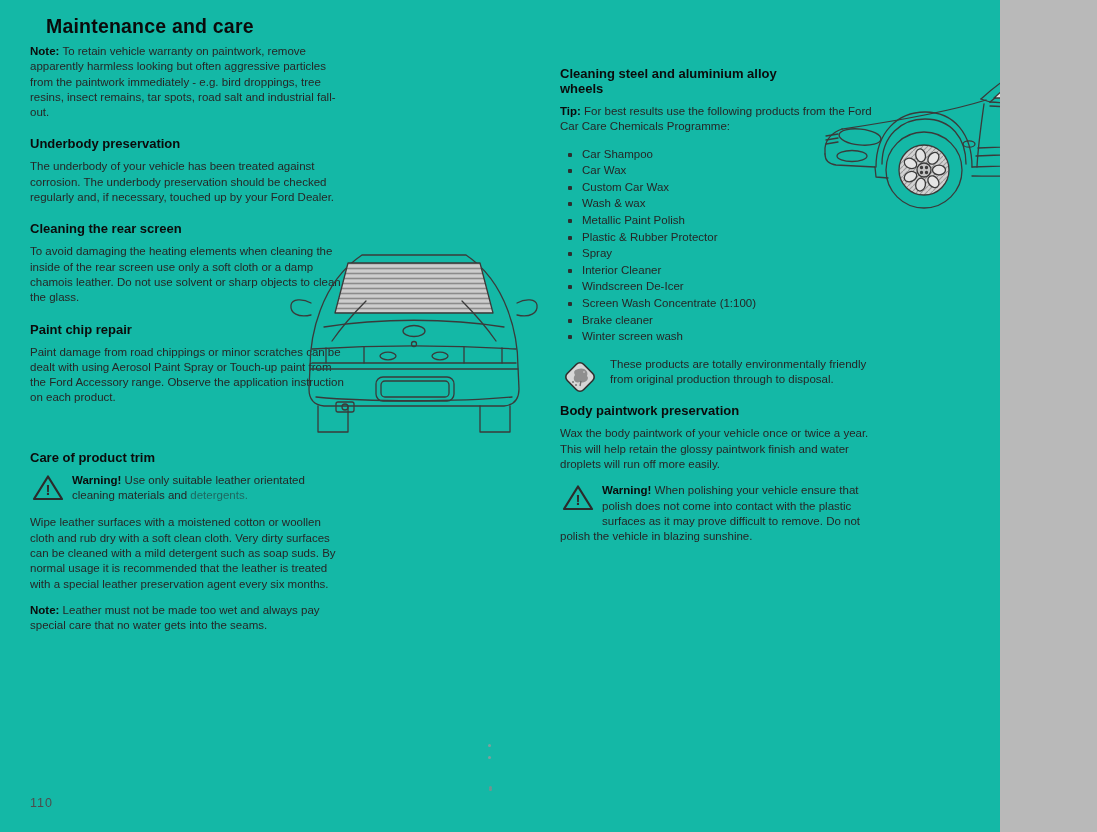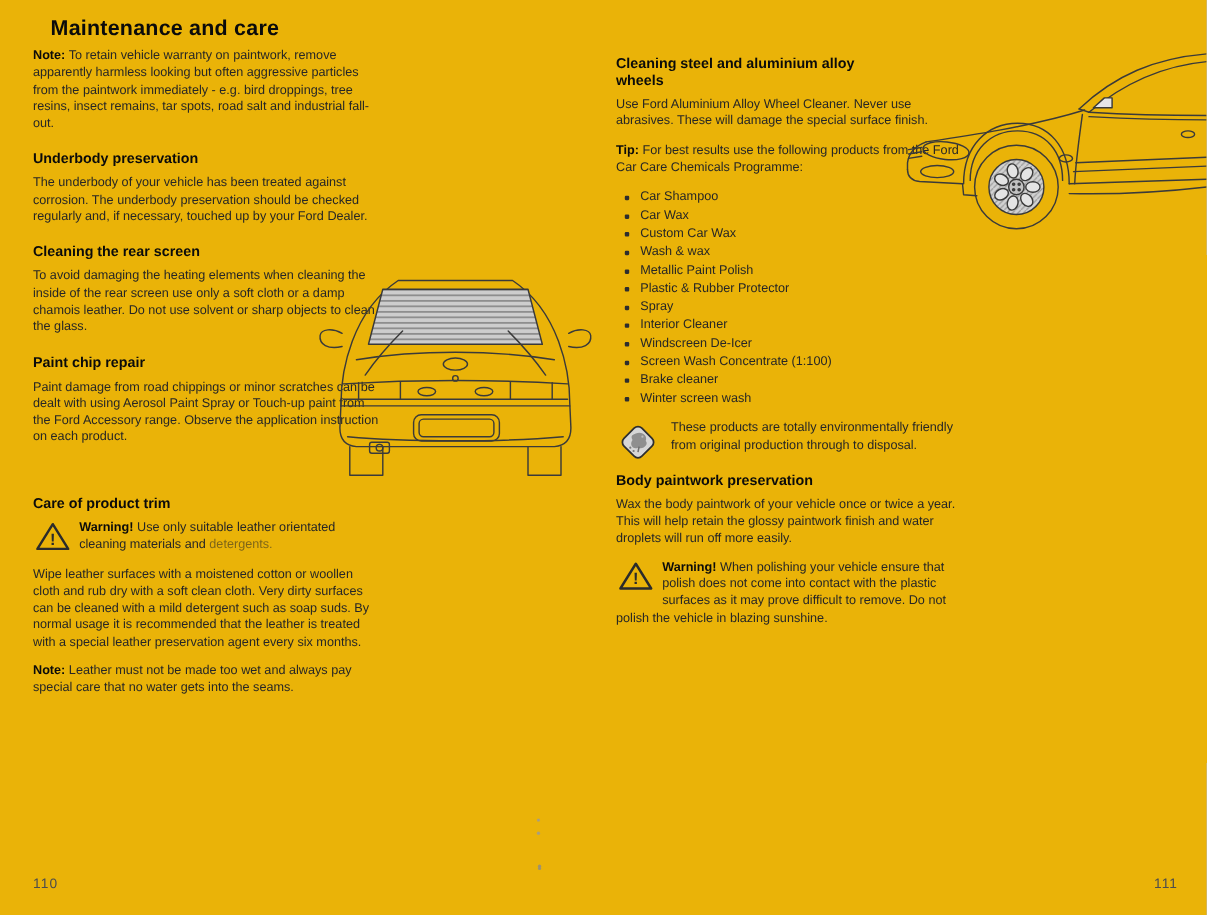--- a/index.html
+++ b/index.html
@@ -1,37 +1,37 @@
 <!DOCTYPE html>
 <html><head>
 <meta charset="utf-8">
 <style>
   html,body{margin:0;padding:0;background:#b9b9b9;}
   .page{
     position:relative;
-    width:1097px;height:832px;
-    background:#eab308;
+    width:1000px;height:832px;
+    background:#14b8a6;
     font-family:"Liberation Sans","DejaVu Sans",sans-serif;
     color:#262626;
     overflow:hidden;
   }
   .page-title{
     position:absolute;left:46px;top:2px;
     font-size:19.5px;font-weight:700;color:#0b0b0b;
     letter-spacing:.2px;
   }
   .col{position:absolute;font-size:11.5px;line-height:15.3px;}
   .col-left{left:30px;top:44px;width:318px;}
   .col-right{left:560px;top:50px;width:324px;}
   .col p{margin:0 0 11px 0;}
   .col h3{
     margin:16px 0 8px 0;
     font-size:13px;line-height:15px;font-weight:700;color:#0b0b0b;
   }
-  .col h3.first{margin-top:0;}
+  .col h3.first{margin-top:16px;}
   .gap-large{margin-top:44px !important;}
   b.inline-label{color:#0b0b0b;font-weight:700;}
   .faded{opacity:.55;text-align:right;}
 
   
   .warn-block{margin:0 0 12px 0;}
   .warn-icon{float:left;width:32px;height:28px;margin:1px 8px 2px 2px;}
   .warn-icon svg{display:block;}
 
   
@@ -103,21 +103,20 @@
     </div>
 
     <p style="clear:left">Wipe leather surfaces with a moistened cotton or woollen cloth and rub dry with a soft clean cloth. Very dirty surfaces can be cleaned with a mild detergent such as soap suds. By normal usage it is recommended that the leather is treated with a special leather preservation agent every six months.</p>
 
     <p><b class="inline-label">Note:</b> <span>Leather must not be made too wet and always pay special care that no water gets into the seams.</span></p>
   </div>
 
   <div class="col col-right">
 
     <h3 class="first" style="max-width:252px">Cleaning steel and aluminium alloy wheels</h3>
-    <p>Use Ford Aluminium Alloy Wheel Cleaner. Never use abrasives. These will damage the special surface finish.</p>
 
     <p><b class="inline-label">Tip:</b> <span>For best results use the following products from the Ford Car Care Chemicals Programme:</span></p>
 
     <ul class="products">
         <li>Car Shampoo</li>
         <li>Car Wax</li>
         <li>Custom Car Wax</li>
         <li>Wash &amp; wax</li>
         <li>Metallic Paint Polish</li>
         <li>Plastic &amp; Rubber Protector</li>

